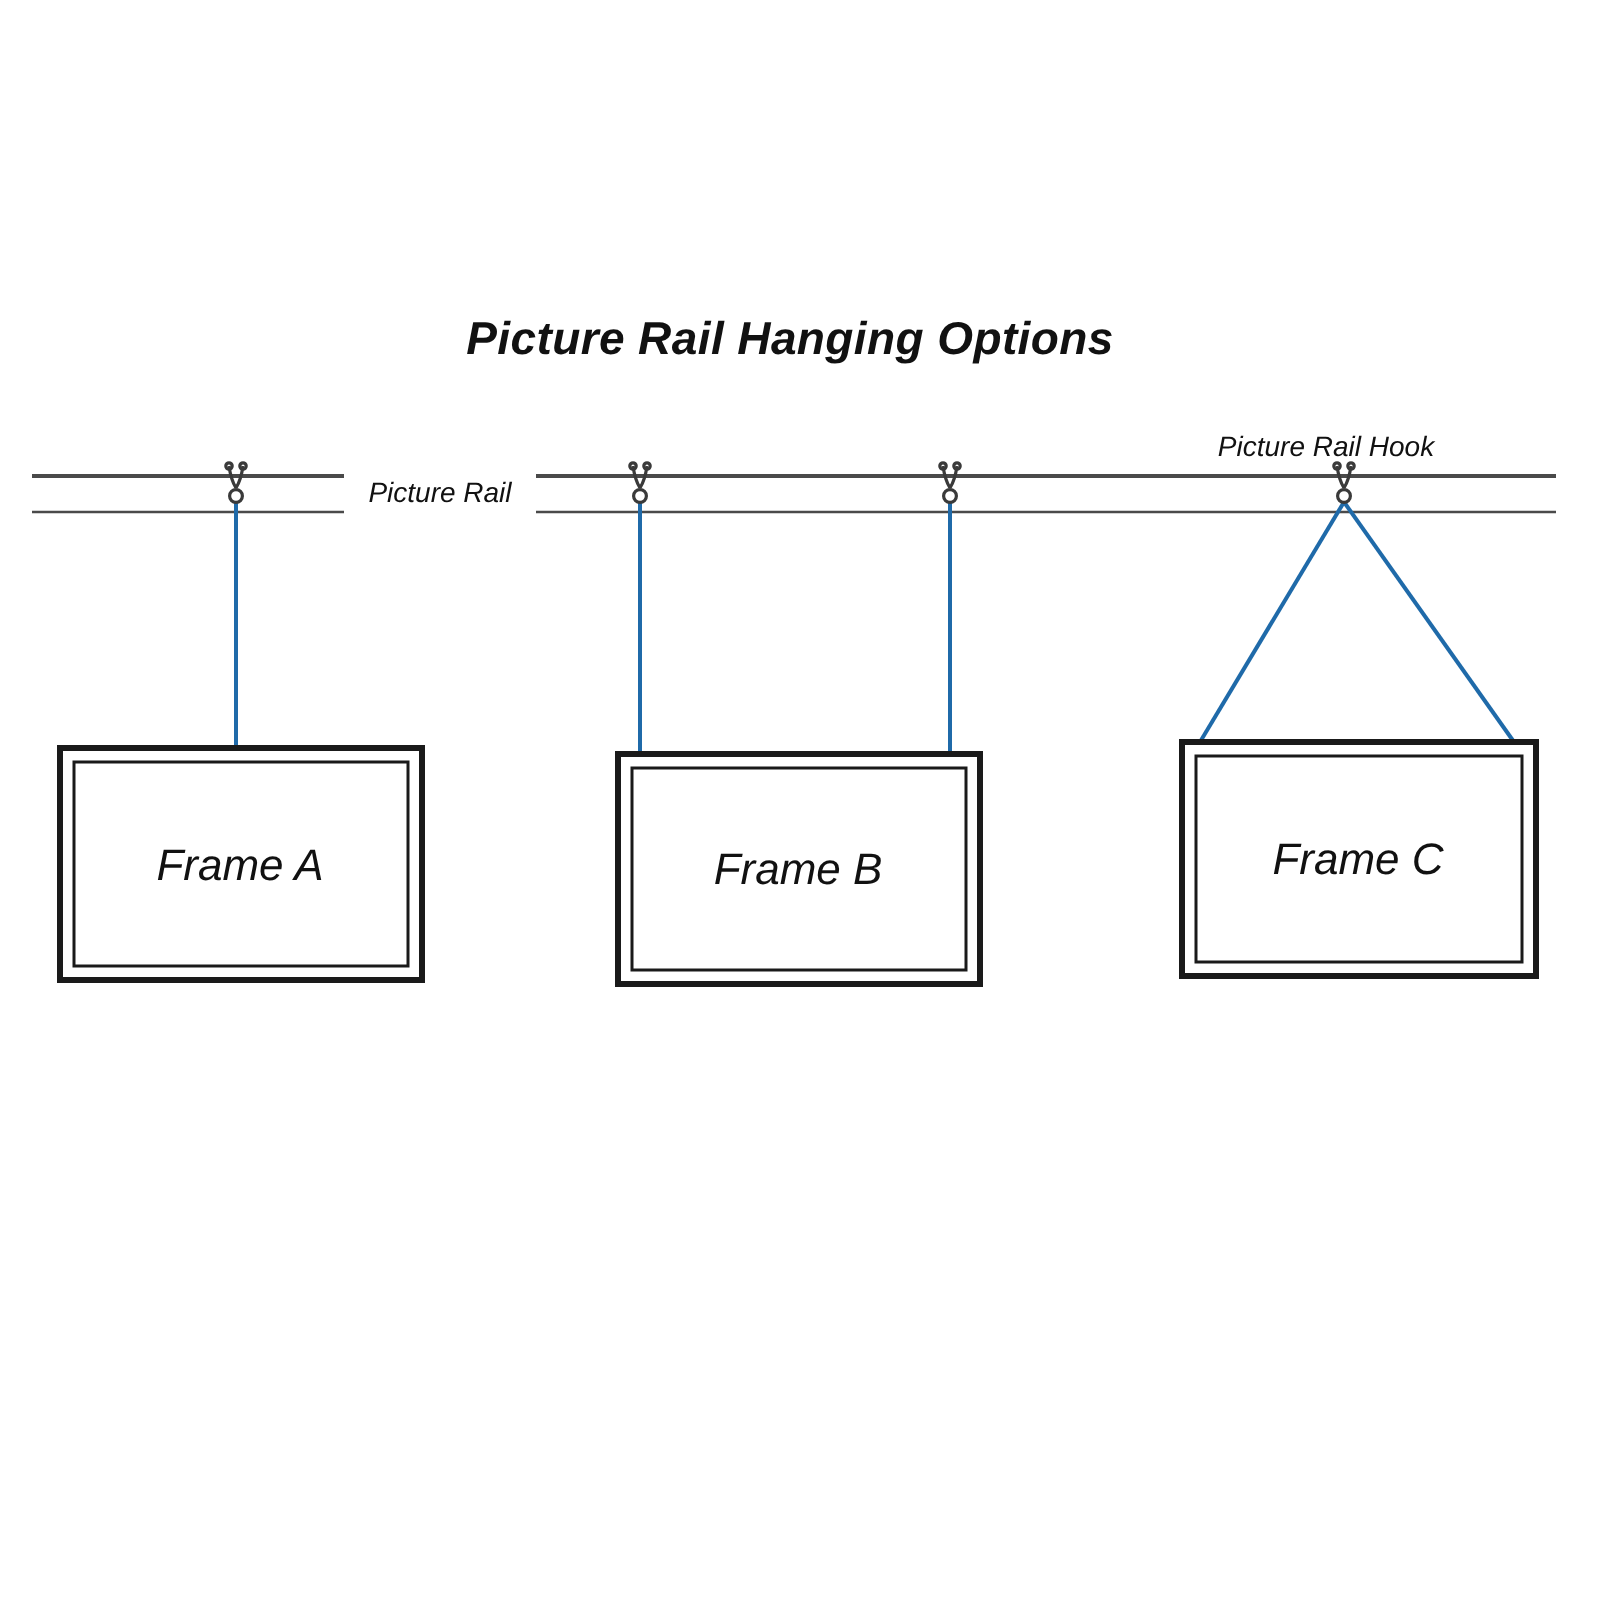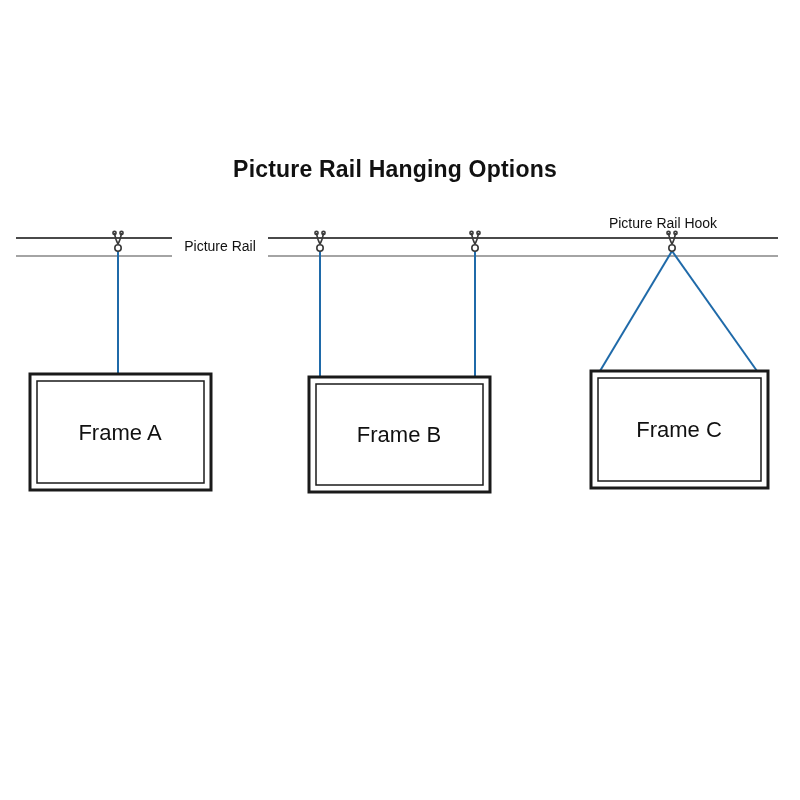--- a/index.html
+++ b/index.html
@@ -7,20 +7,21 @@
     padding: 0;
     background: #ffffff;
   }
   .canvas {
     position: relative;
     width: 800px;
     height: 800px;
     background: #ffffff;
     font-family: "Liberation Sans", sans-serif;
     overflow: hidden;
+    font-style: italic;
   }
   svg text {
     font-family: "Liberation Sans", sans-serif;
     fill: #111111;
   }
   .title-text {
     font-size: 23px;
     font-weight: 600;
     letter-spacing: 0.2px;
   }

